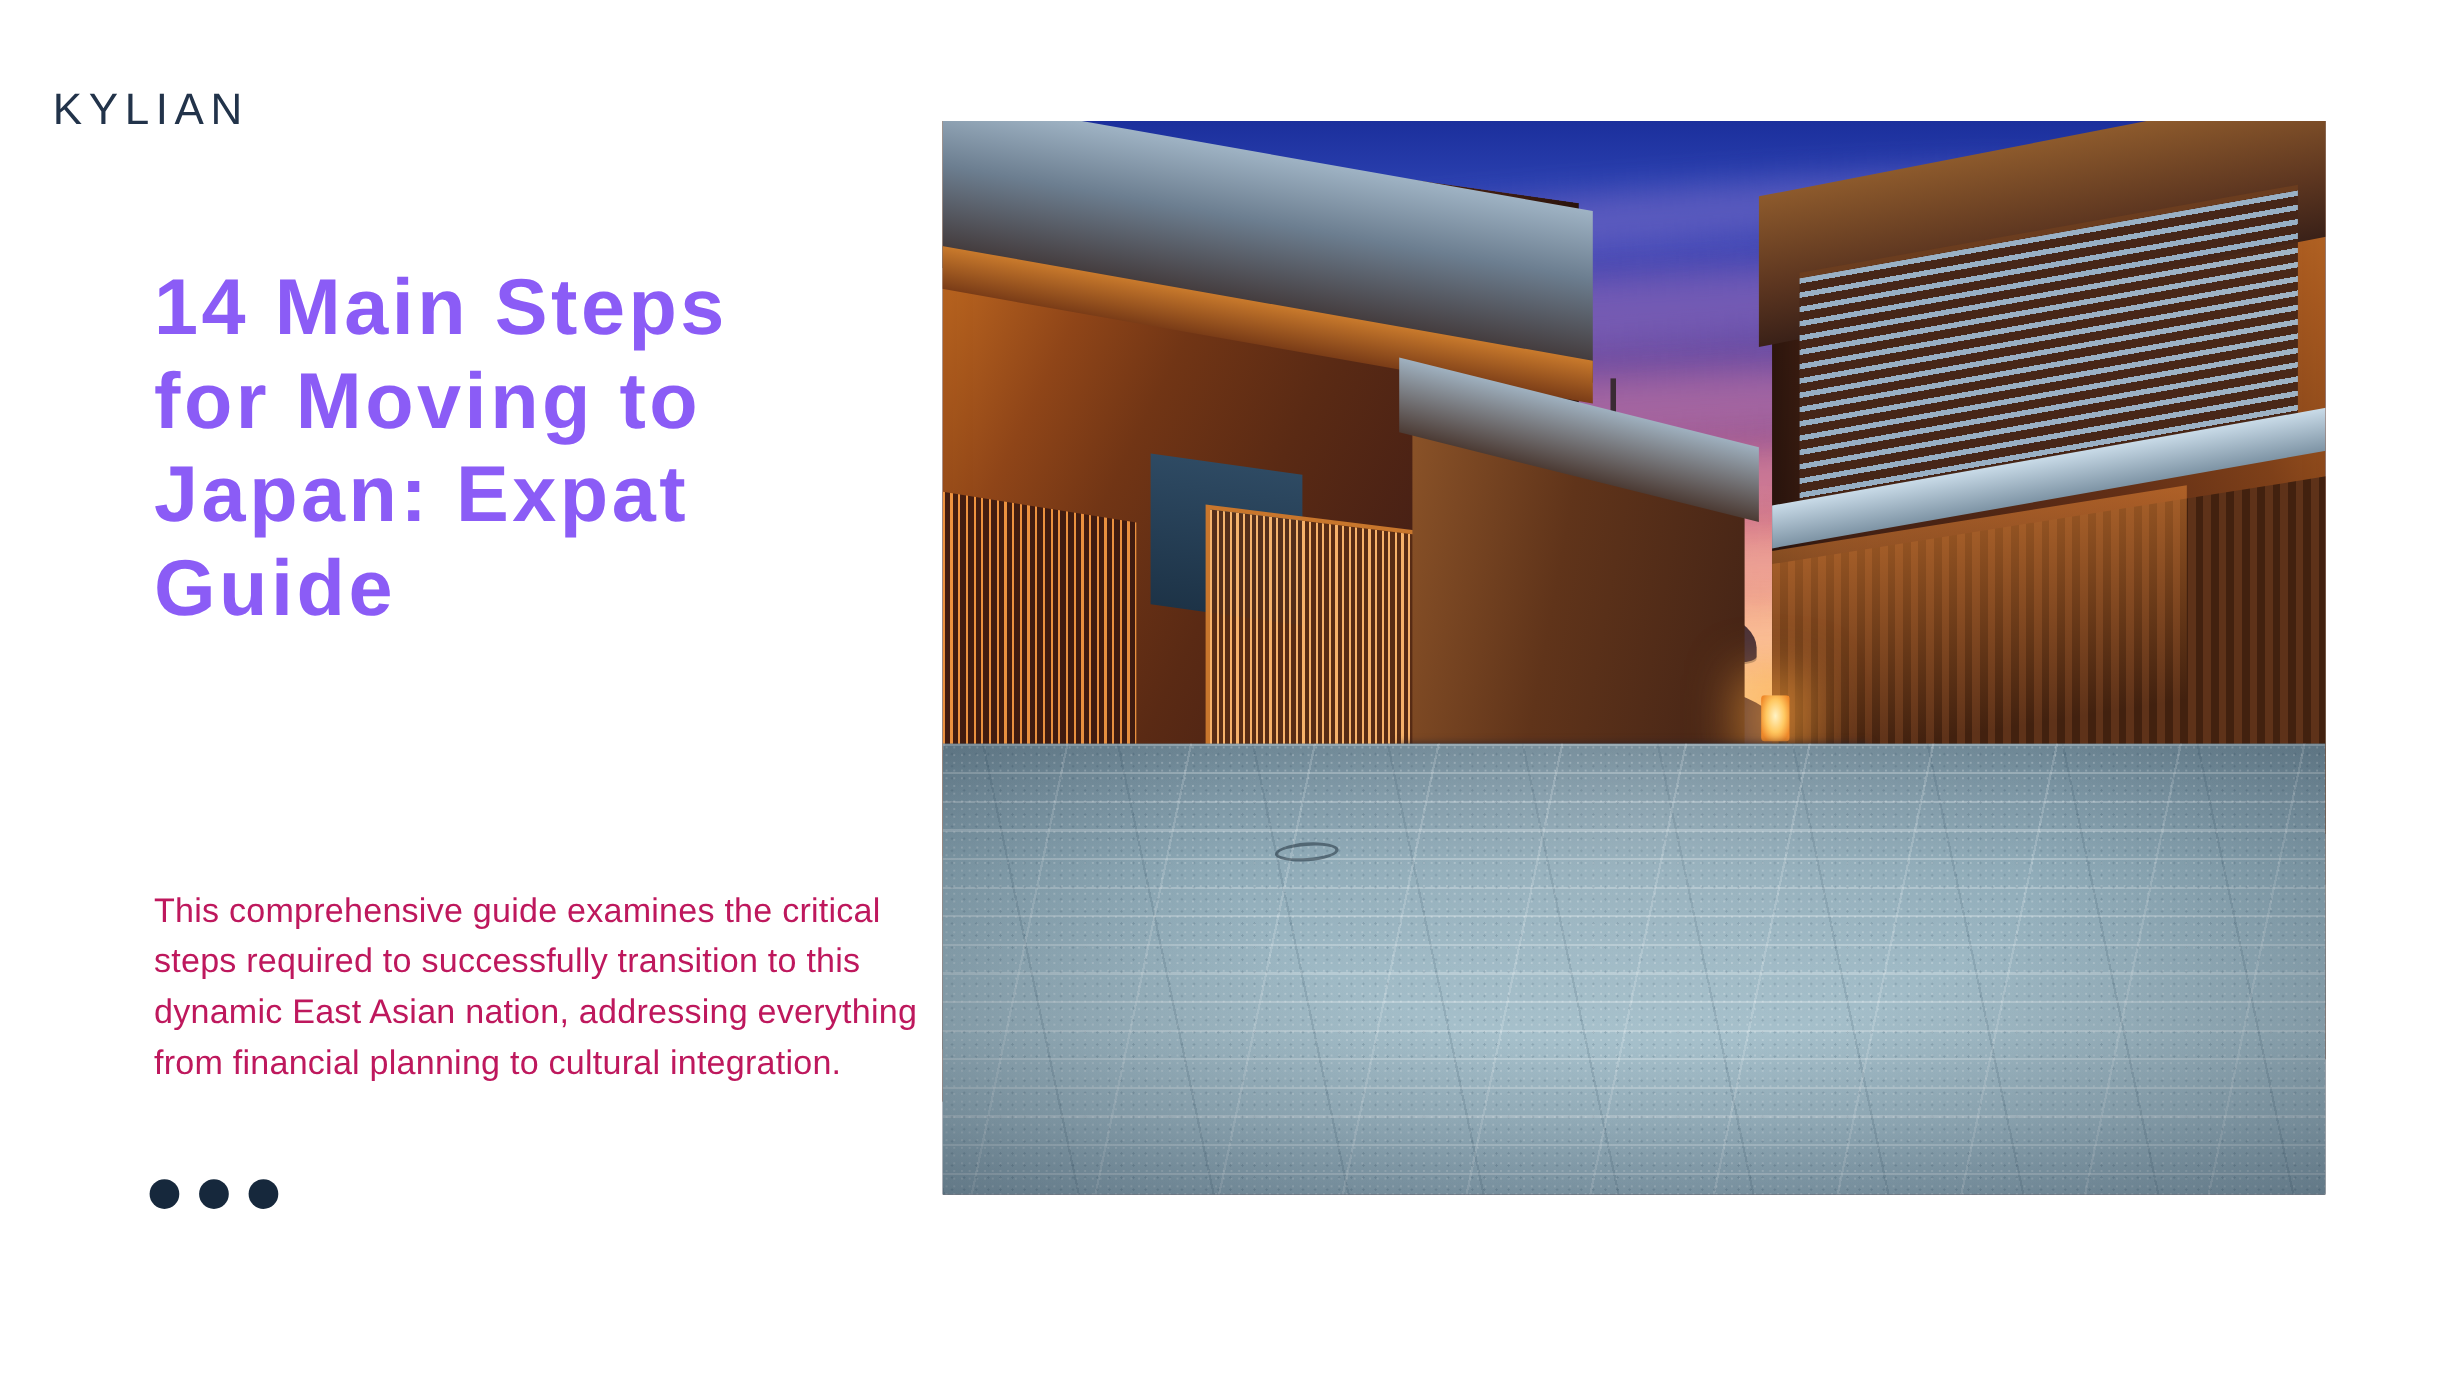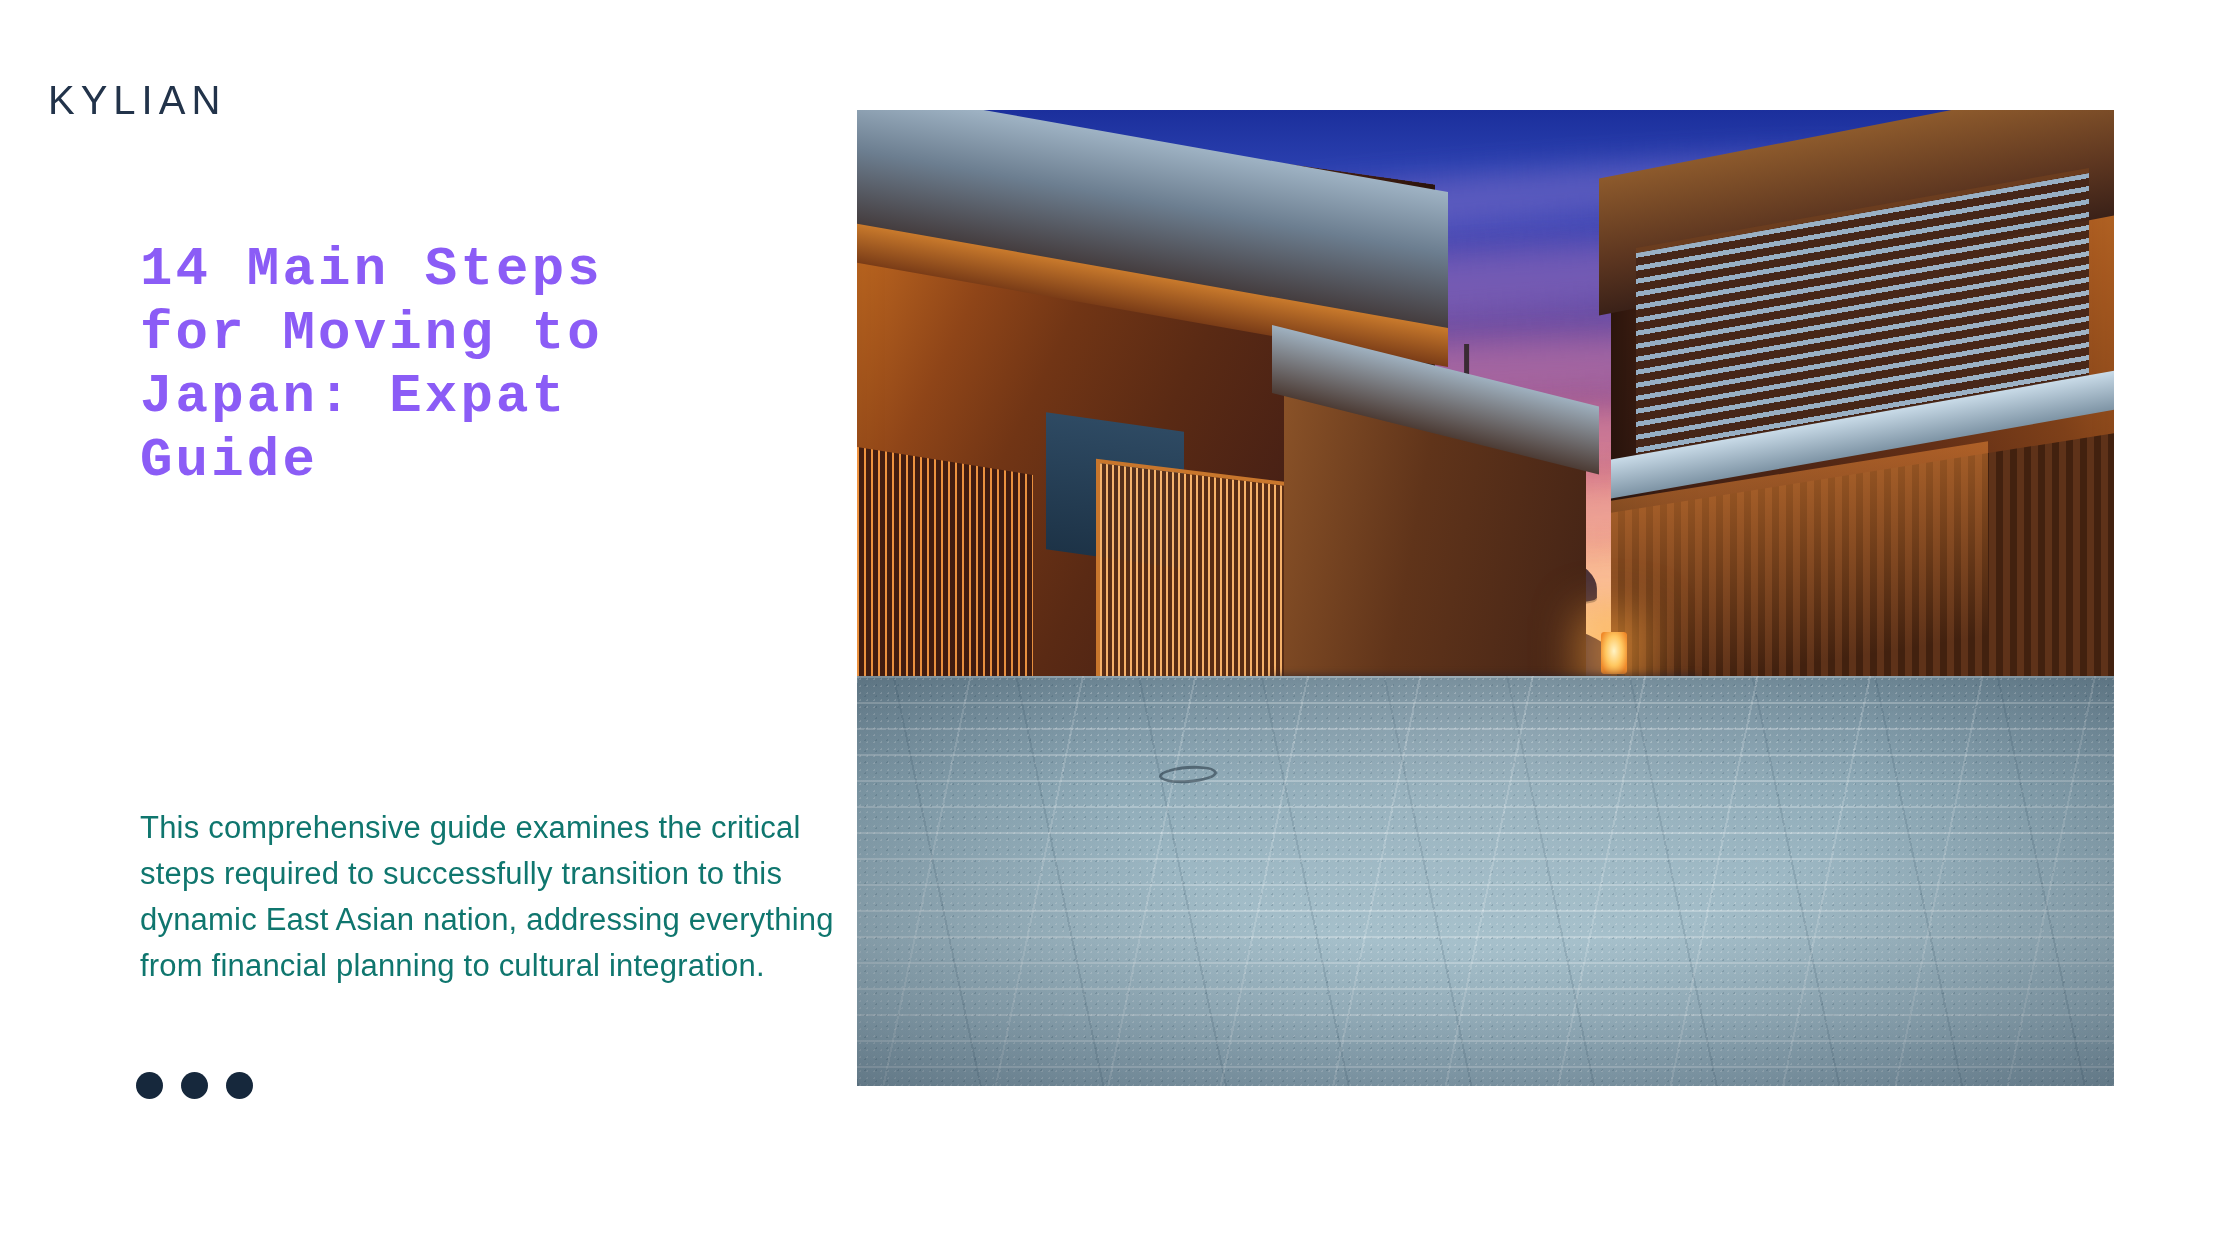--- a/index.html
+++ b/index.html
@@ -30,35 +30,35 @@
   
   .left-col {
     position:absolute;
     left:0; top:0;
     width:857px; height:1260px;
   }
   .headline {
     position:absolute;
     left:140px; top:238px;
     width:560px;
-    font-size:54px;
+    font-size:72px;
     line-height:1.18;
     font-weight:bold;
     letter-spacing:3.2px;
     color:#8B5CF6;
-    font-family:Liberation Mono, monospace;
+    font-family:Liberation Sans, sans-serif;
   }
   .body-copy {
     position:absolute;
     left:140px; top:805px;
     width:700px;
     font-size:31px;
     line-height:1.48;
     font-weight:400;
-    color:#0f766e;
+    color:#be185d;
     letter-spacing:0.2px;
     font-family:"Liberation Sans", sans-serif;
   }
   .dots {
     position:absolute;
     left:136px; top:1072px;
     display:flex;
     align-items:center;
     gap:18px;
   }

